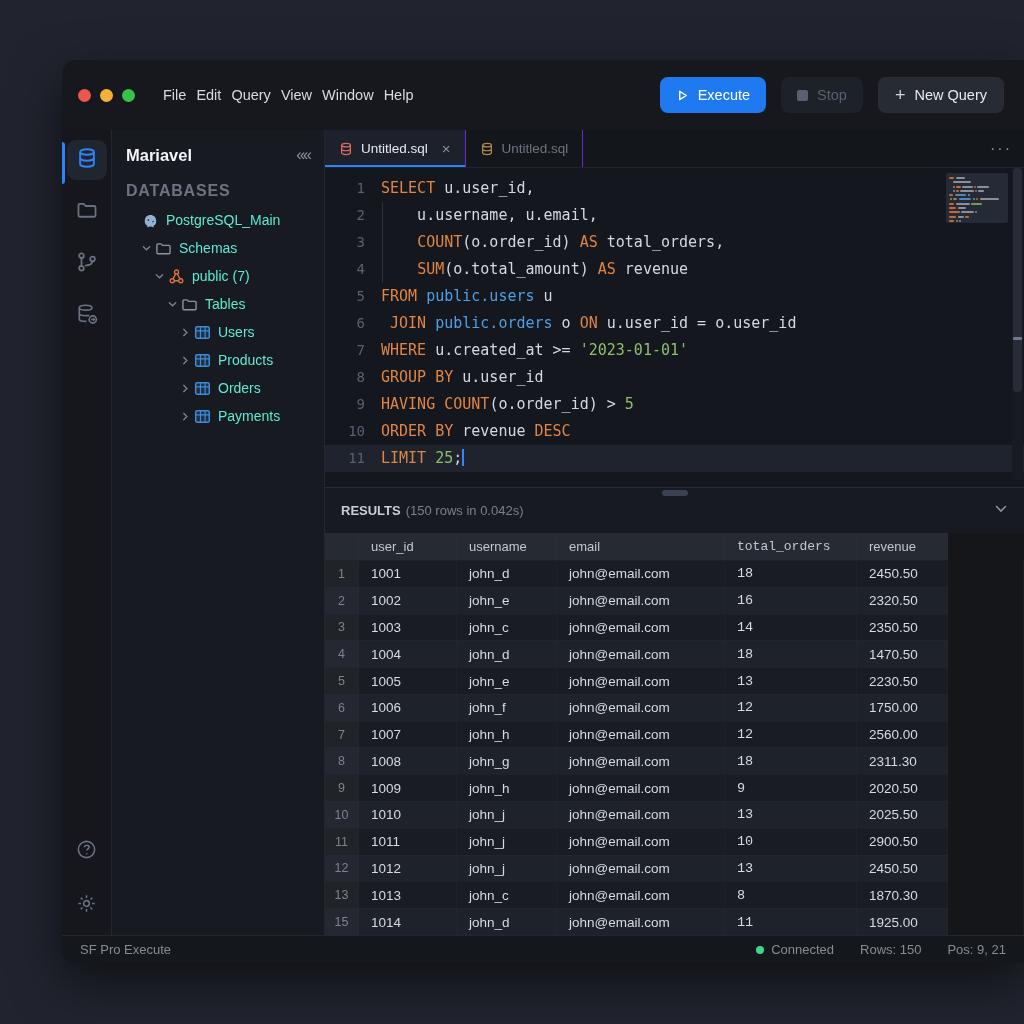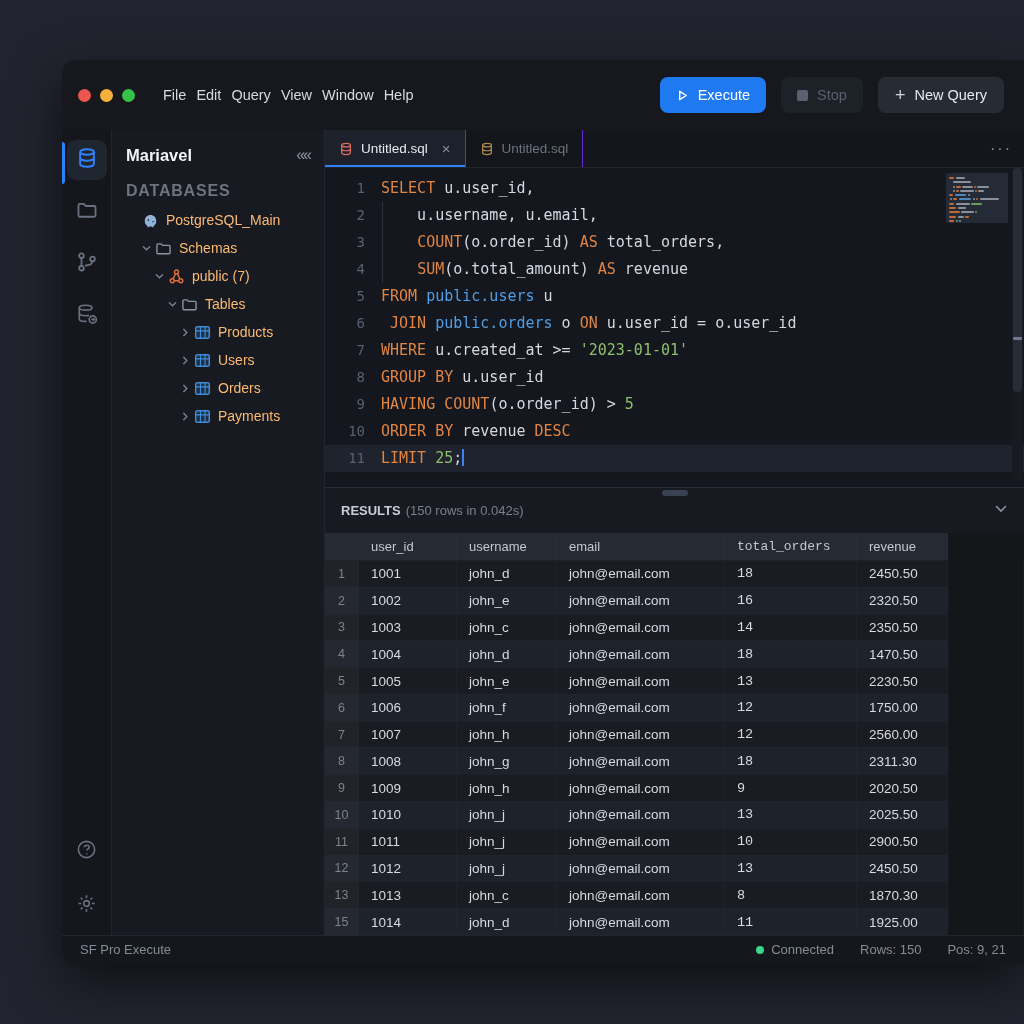--- a/index.html
+++ b/index.html
@@ -32,21 +32,21 @@
   .rail-btn.active { background:#20262f; color:#2f81f7; }
   .rail-btn svg { width:22px; height:22px; }
   .rail-bottom { position:absolute; bottom:10px; display:flex; flex-direction:column; align-items:center; gap:14px; }
   .rail-bottom .rail-btn { margin-bottom:0; }
   
   .sidebar { width:213px; flex:0 0 213px; background:#171a20; border-right:1px solid #23262e; padding-top:10px; }
   .sb-head { display:flex; align-items:center; padding:0 14px; height:30px; }
   .sb-title { color:#f2f4f8; font-size:16.5px; font-weight:bold; }
   .sb-collapse { margin-left:auto; color:#8d93a0; font-size:16px; cursor:pointer; letter-spacing:-2px; }
   .sb-section { color:#6d7480; font-size:16px; font-weight:bold; letter-spacing:.8px; padding:12px 14px 6px; }
-  .tree-row { display:flex; align-items:center; height:28px; cursor:pointer; color:#fdba74; font-size:14px; }
+  .tree-row { display:flex; align-items:center; height:28px; cursor:pointer; color:#5eead4; font-size:14px; }
   .chev { width:14px; flex:0 0 14px; display:flex; justify-content:center; color:#7a8190; }
   .chev svg { width:9px; height:9px; }
   .tree-ico { width:17px; height:17px; margin:0 7px 0 2px; flex:0 0 17px; }
   .tree-ico svg { width:17px; height:17px; }
   
   .content { flex:1; display:flex; flex-direction:column; min-width:0; background:#14171d; }
   .tabbar { height:38px; flex:0 0 38px; background:#13161b; border-bottom:1px solid #20242c; display:flex; align-items:stretch; position:relative; }
   .tab { display:flex; align-items:center; gap:8px; padding:0 14px; font-size:13.5px; color:#6e7580;
          border-right:1px solid #6d28d9; cursor:pointer; }
   .tab.active { background:#1c212b; color:#e7eaf0; box-shadow:inset 0 -2px 0 #2f81f7; }
@@ -242,33 +242,33 @@
           <div class="tree-row" style="padding-left: 66px;">
             <span class="chev">
               <svg viewBox="0 0 10 10" fill="none" stroke="currentColor" stroke-width="1.5" stroke-linecap="round">
                 <path d="M3 1.5 6.5 5 3 8.5"></path>
               </svg>
             </span>
             <span class="tree-ico"><svg viewBox="0 0 16 16">
                 <rect x="1.6" y="2.6" width="12.8" height="10.8" rx="1.5" fill="#3f8cd833" stroke="#3f8cd8" stroke-width="1.4"></rect>
                 <path stroke="#3f8cd8" stroke-width="1.1" d="M1.6 6.4h12.8M6.1 2.6v10.8M10.4 2.6v10.8"></path>
               </svg></span>
-            <span>Products</span>
+            <span>Users</span>
           </div>
           <div class="tree-row" style="padding-left: 66px;">
             <span class="chev">
               <svg viewBox="0 0 10 10" fill="none" stroke="currentColor" stroke-width="1.5" stroke-linecap="round">
                 <path d="M3 1.5 6.5 5 3 8.5"></path>
               </svg>
             </span>
             <span class="tree-ico"><svg viewBox="0 0 16 16">
                 <rect x="1.6" y="2.6" width="12.8" height="10.8" rx="1.5" fill="#3f8cd833" stroke="#3f8cd8" stroke-width="1.4"></rect>
                 <path stroke="#3f8cd8" stroke-width="1.1" d="M1.6 6.4h12.8M6.1 2.6v10.8M10.4 2.6v10.8"></path>
               </svg></span>
-            <span>Users</span>
+            <span>Products</span>
           </div>
           <div class="tree-row" style="padding-left: 66px;">
             <span class="chev">
               <svg viewBox="0 0 10 10" fill="none" stroke="currentColor" stroke-width="1.5" stroke-linecap="round">
                 <path d="M3 1.5 6.5 5 3 8.5"></path>
               </svg>
             </span>
             <span class="tree-ico"><svg viewBox="0 0 16 16">
                 <rect x="1.6" y="2.6" width="12.8" height="10.8" rx="1.5" fill="#3f8cd833" stroke="#3f8cd8" stroke-width="1.4"></rect>
                 <path stroke="#3f8cd8" stroke-width="1.1" d="M1.6 6.4h12.8M6.1 2.6v10.8M10.4 2.6v10.8"></path>

